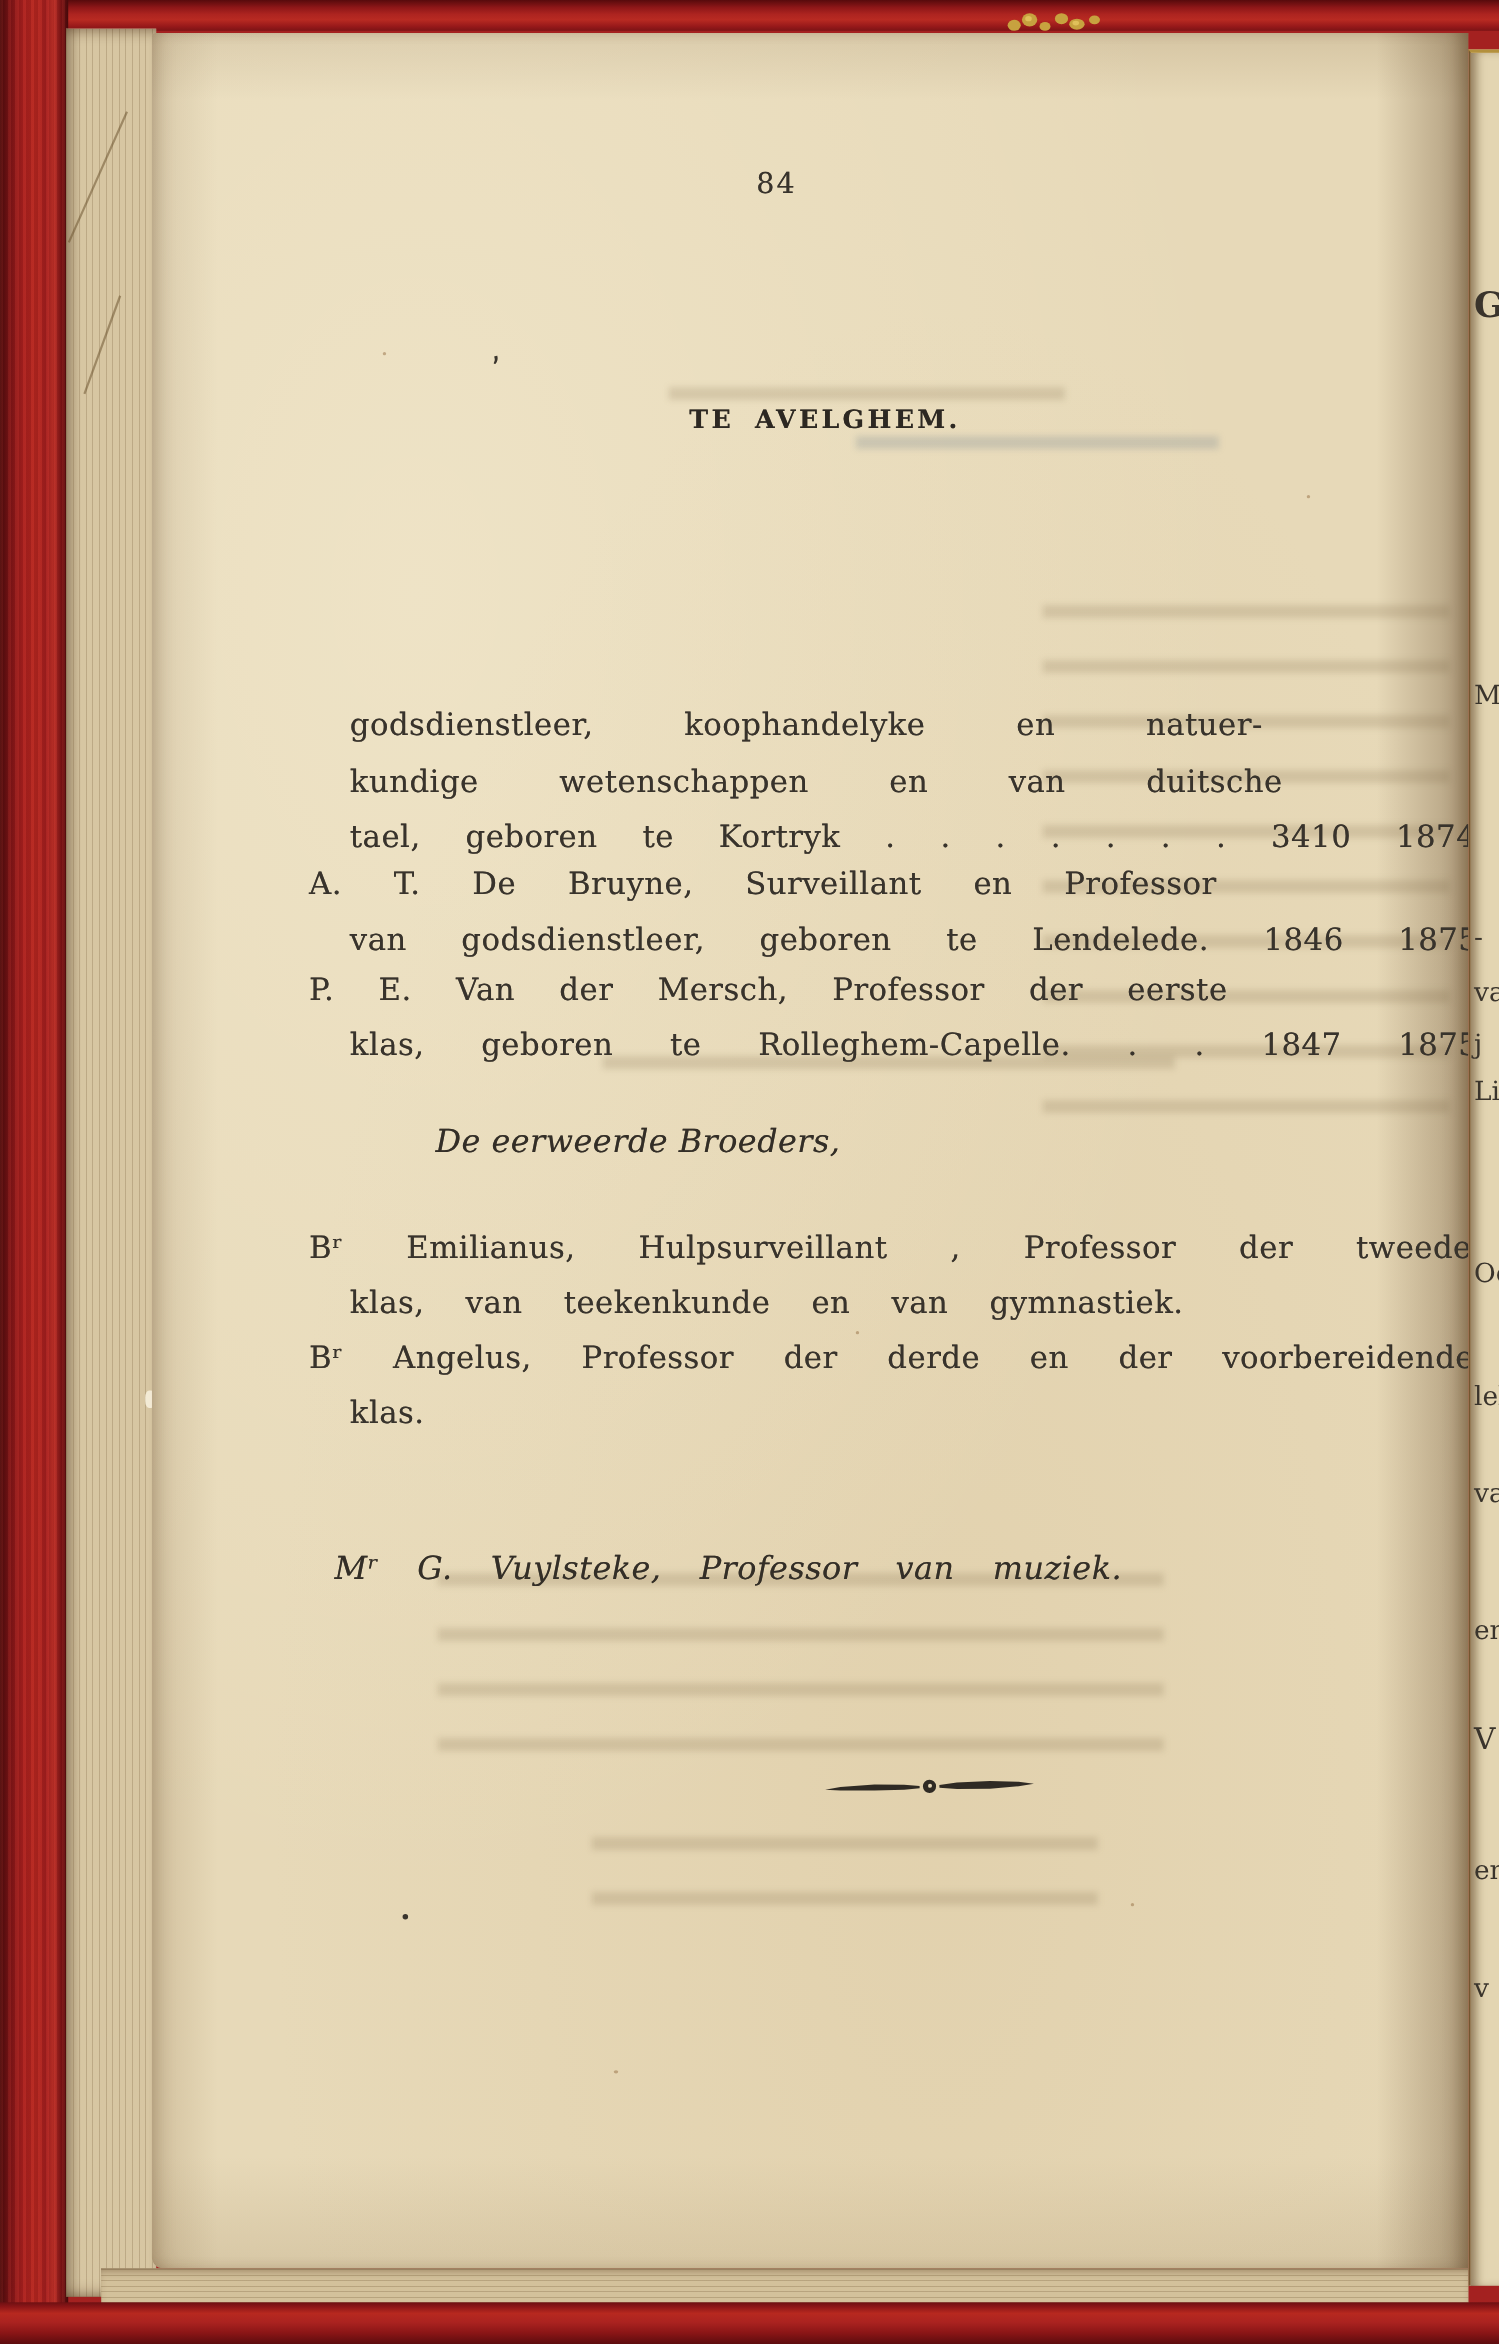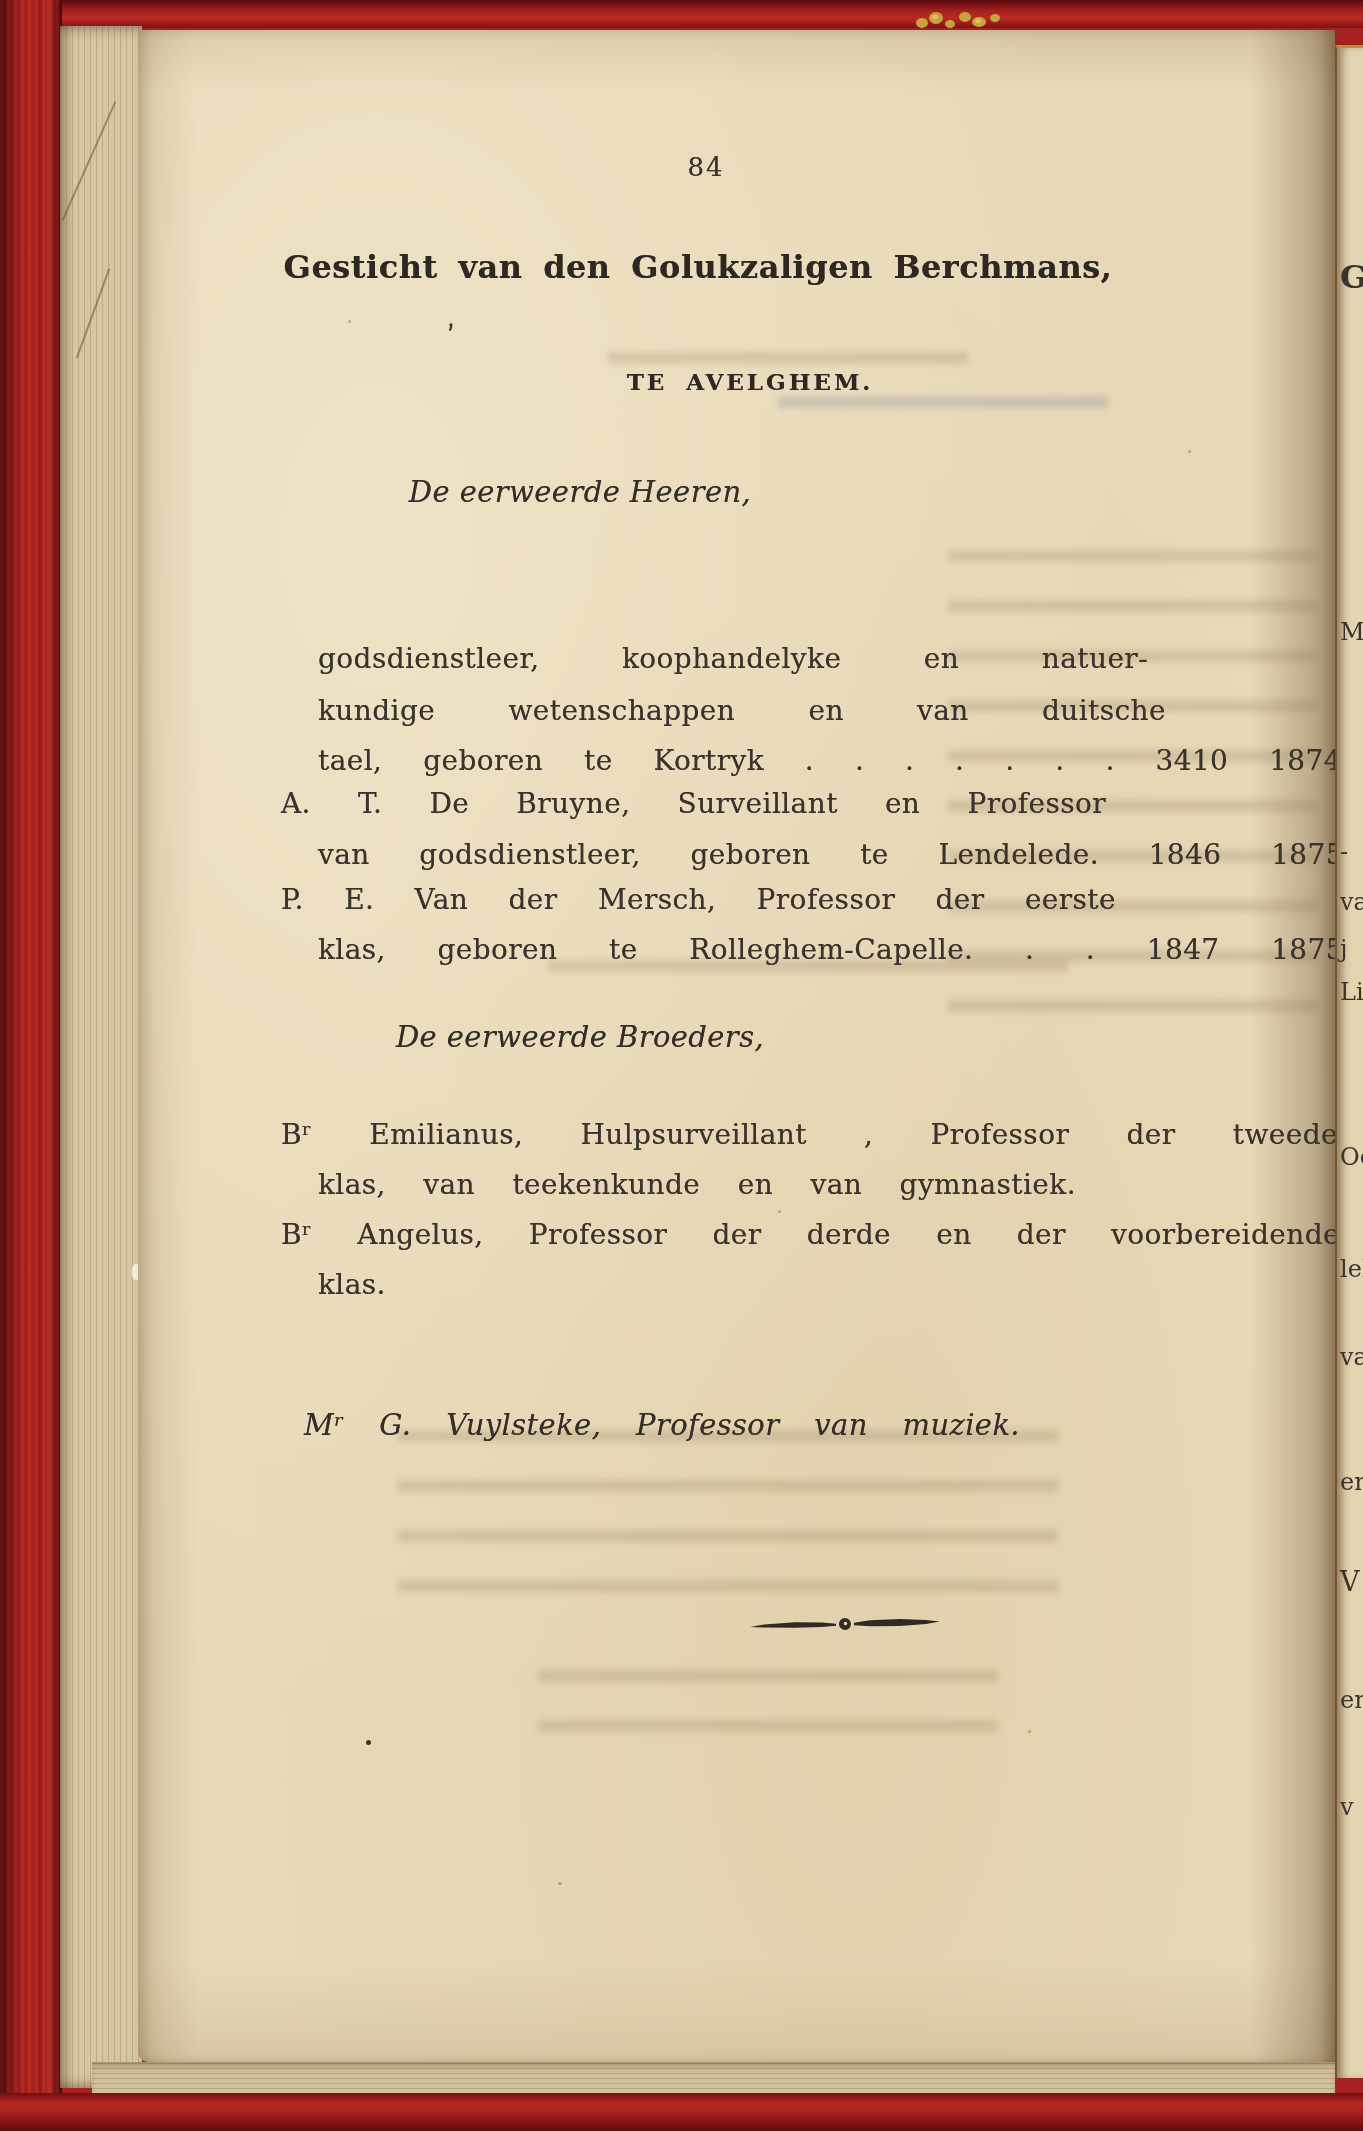--- a/index.html
+++ b/index.html
@@ -127,27 +127,25 @@
 
     <div class="speck" style="left:210px;top:290px;width:3px;height:3px;"></div>
     <div class="speck" style="left:640px;top:1180px;width:3px;height:3px;"></div>
     <div class="speck" style="left:420px;top:1852px;width:4px;height:3px;"></div>
     <div class="speck" style="left:890px;top:1700px;width:3px;height:3px;"></div>
     <div class="speck" style="left:1050px;top:420px;width:3px;height:3px;"></div>
     <div class="ink-dot" style="left:228px;top:1710px;"></div>
 
     <div class="tl pageno" style="left:568px;top:122px;text-align:right;"><span class="ctr" style="display:inline-block;">84</span></div>
 
-    <div class="tl title ctr" style="left:560px;top:218px;">Gesticht van den Golukzaligen Berchmans,</div>
 
     <div class="tl flourish" style="left:310px;top:288px;">’</div>
 
     <div class="tl subtitle ctr" style="left:612px;top:338px;">TE AVELGHEM.</div>
 
-    <div class="tl ital ctr" style="left:442px;top:445px;">De eerweerde Heeren,</div>
 
     <div class="tl body-line just" style="left:180px;top:612px;width:830px;">godsdienstleer, koophandelyke en natuer-</div>
     <div class="tl body-line just" style="left:180px;top:664px;width:848px;">kundige wetenschappen en van duitsche</div>
     <div class="tl body-line just" style="left:180px;top:714px;width:1024px;">tael, geboren te Kortryk . . . . . . . 3410 1874</div>
     <div class="tl body-line just" style="left:143px;top:757px;width:825px;">A. T. De Bruyne, Surveillant en Professor</div>
     <div class="tl body-line just" style="left:180px;top:808px;width:1026px;">van godsdienstleer, geboren te Lendelede. 1846 1875</div>
     <div class="tl body-line just" style="left:143px;top:853px;width:835px;">P. E. Van der Mersch, Professor der eerste</div>
     <div class="tl body-line just" style="left:180px;top:903px;width:1026px;">klas, geboren te Rolleghem-Capelle. . . 1847 1875</div>
 
     <div class="tl ital ctr" style="left:442px;top:990px;">De eerweerde Broeders,</div>

